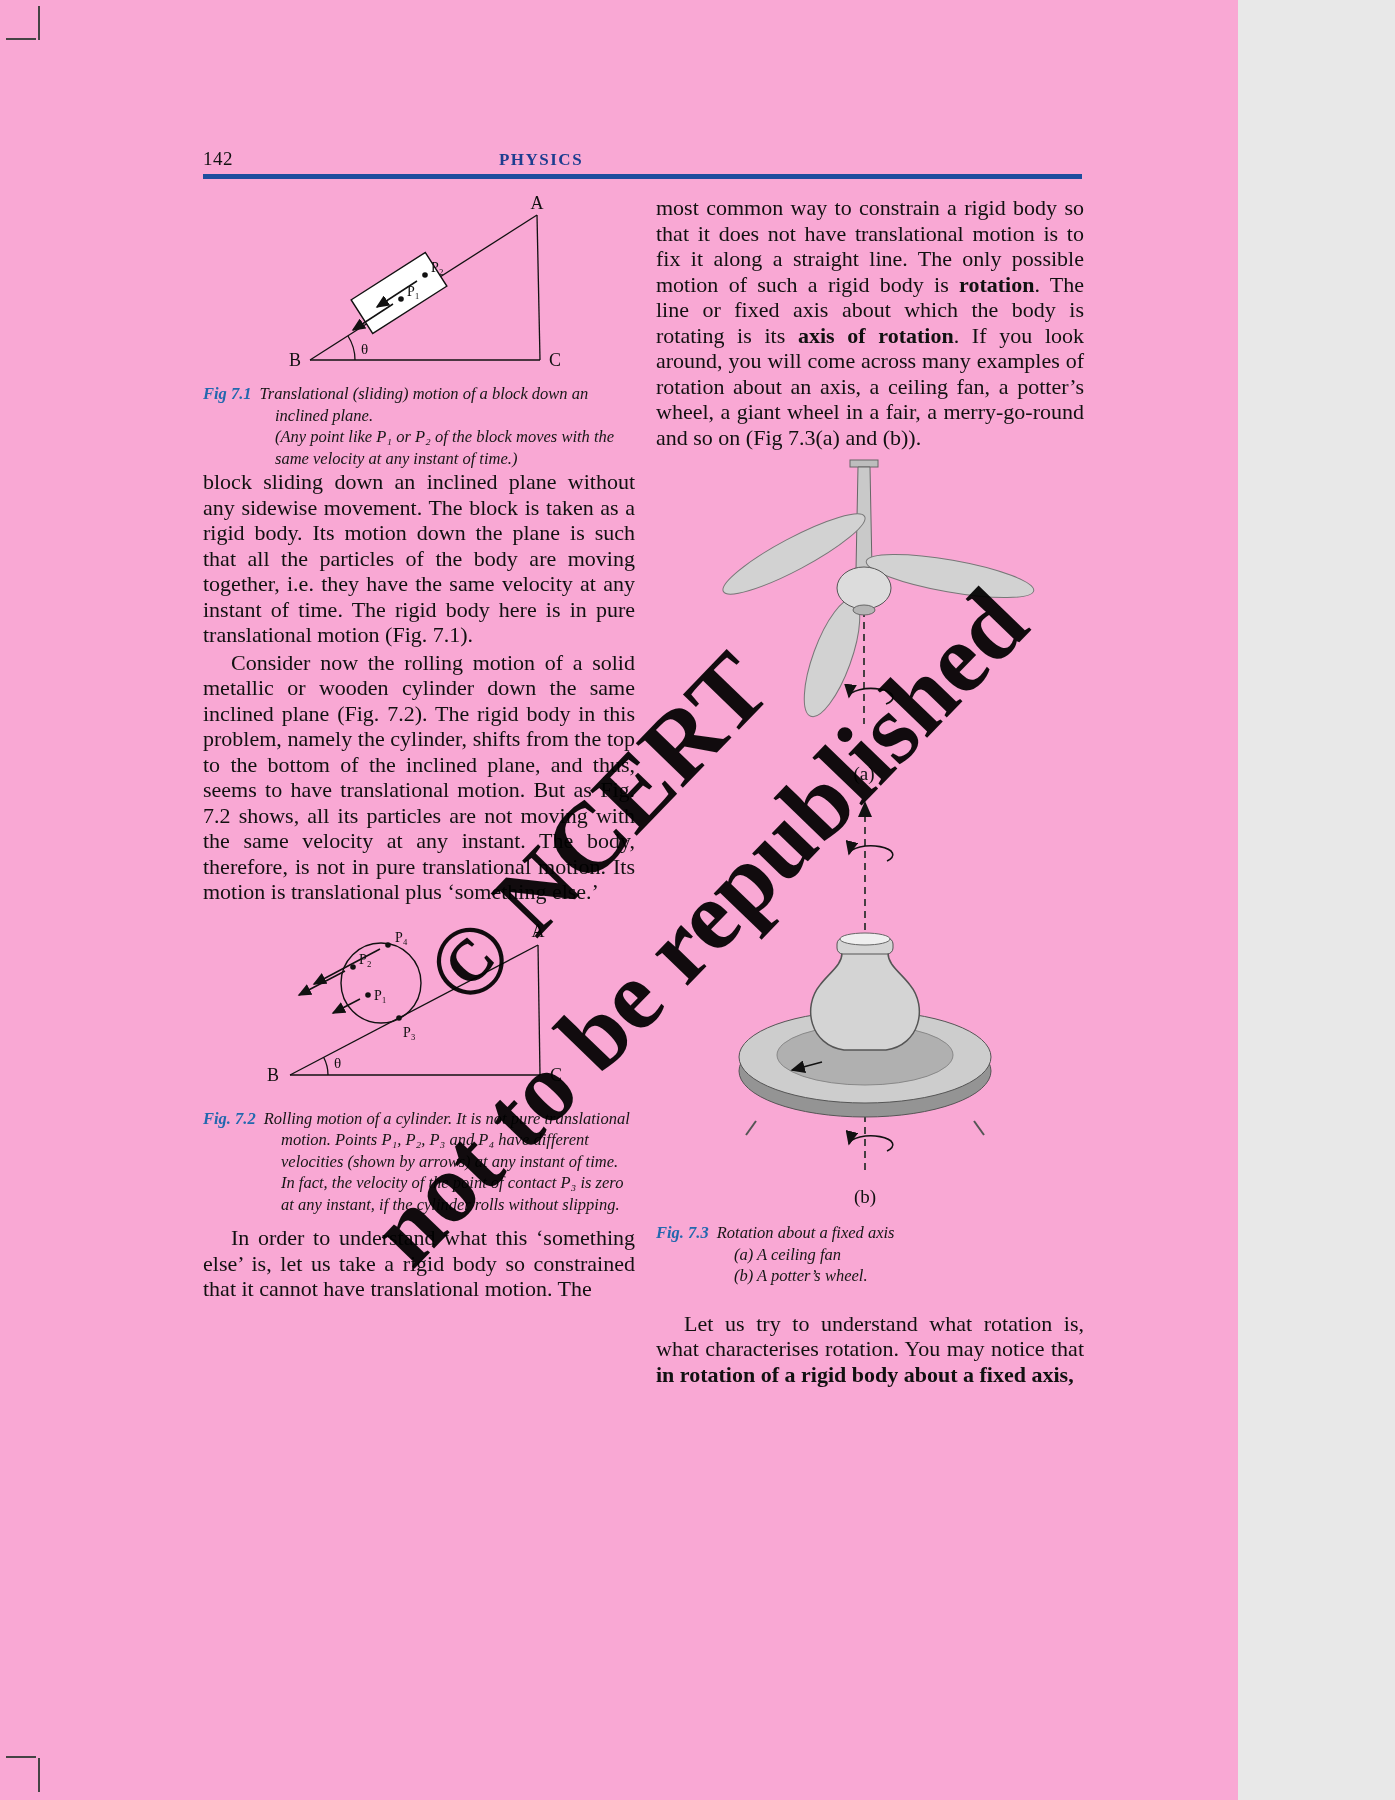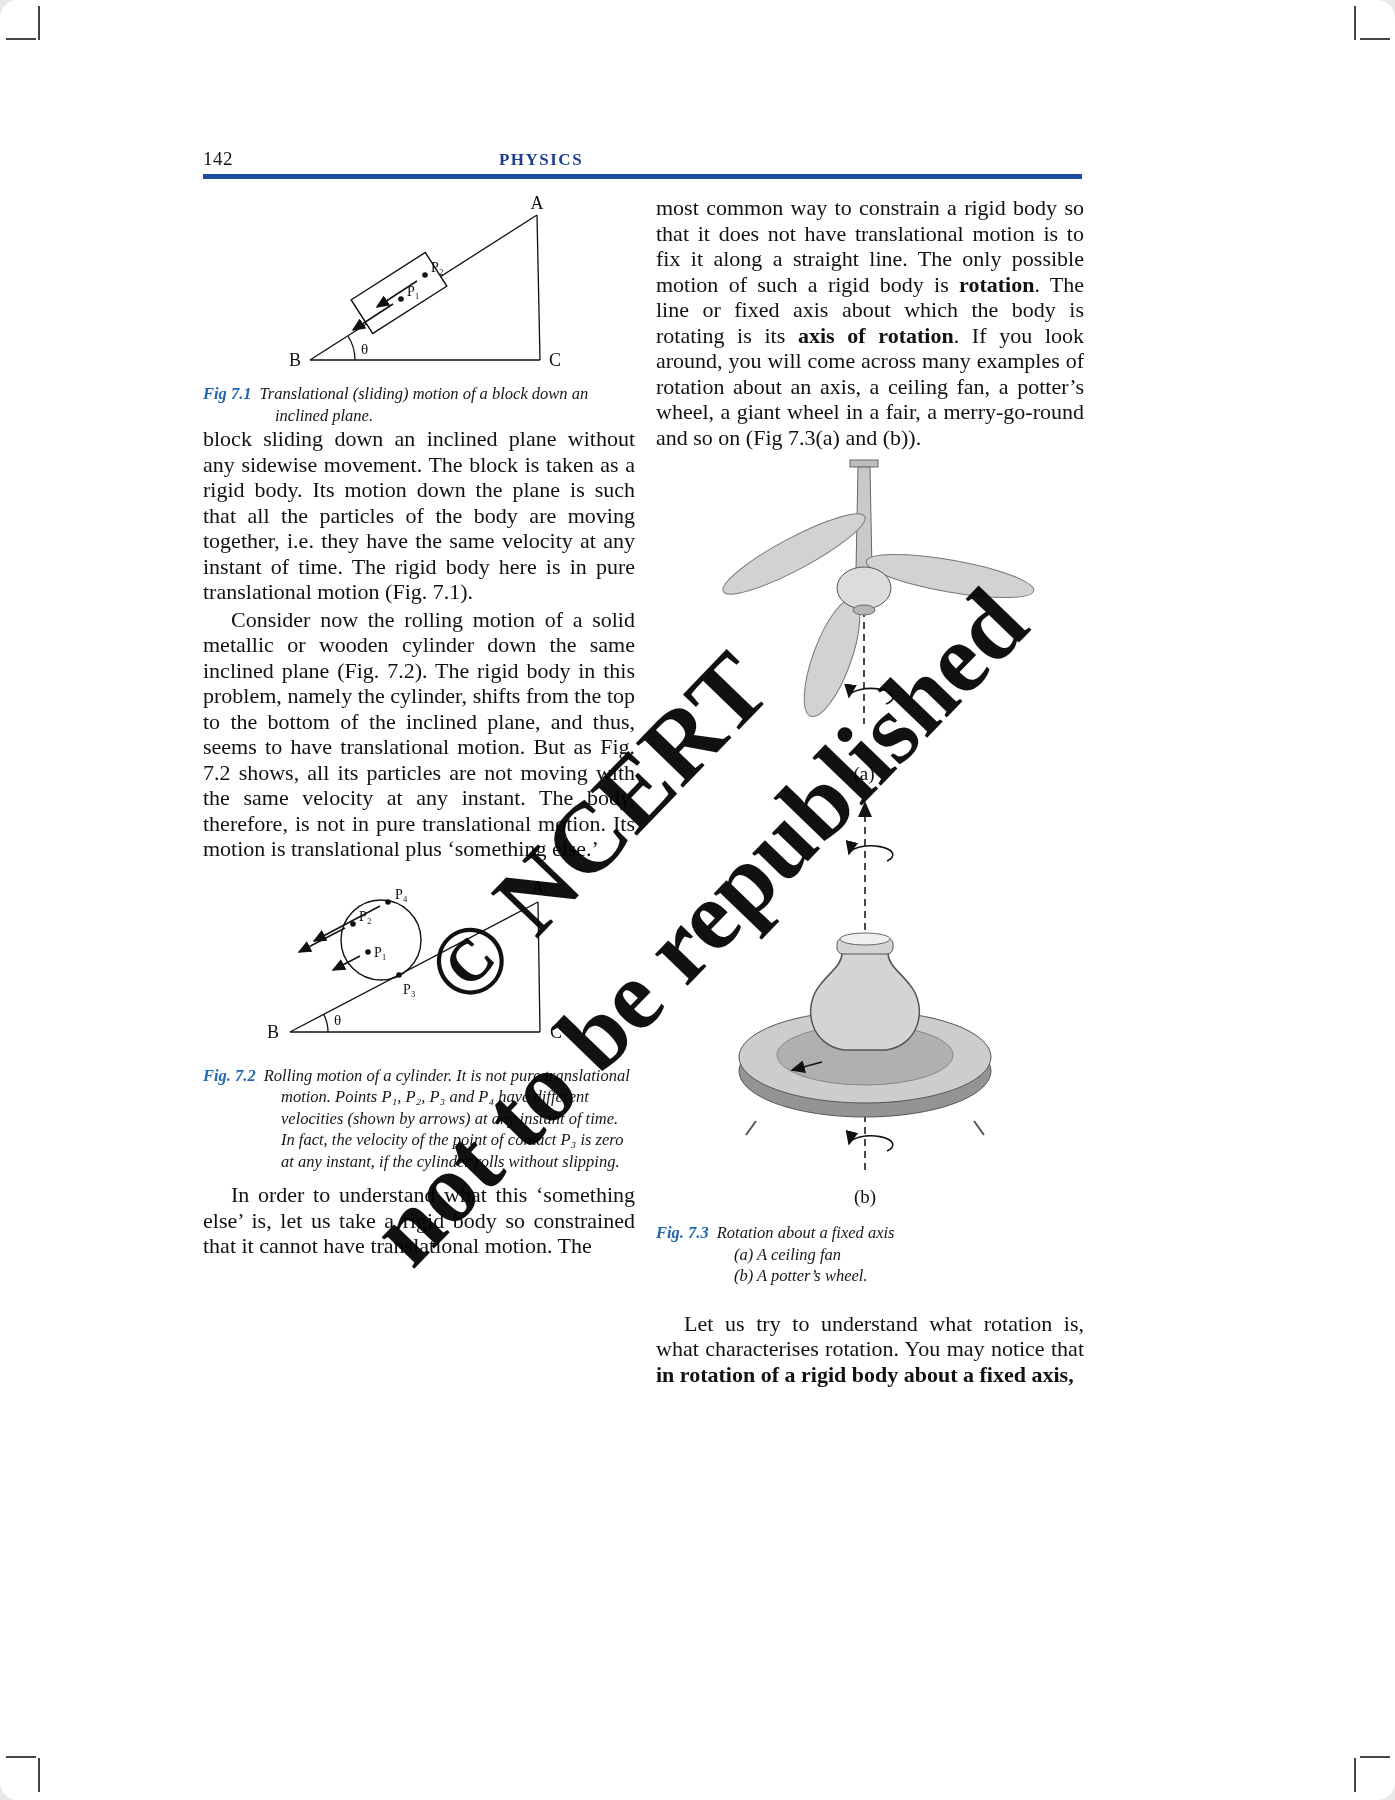--- a/index.html
+++ b/index.html
@@ -2,26 +2,25 @@
 <html style="--accent: #1d4e9e; --figlabel: #2368ae;"><head>
 <meta charset="utf-8">
 <style>
   :root{
     --accent:#1d4e9e;
     --figlabel:#2368ae;
   }
   html,body{margin:0;padding:0;background:#e8e8e8;}
   .page{
     position:relative;
-    width:1395px;height:1800px;
-    background:#ffffff;
+    width:1238px;height:1800px;
+    background:#f9a8d4;
     font-family:"Liberation Serif", serif;
     color:#111;
     overflow:hidden;
-    border-radius:18px;
   }
   .mark{position:absolute;background:#444;}
   .page-num{position:absolute;left:203px;top:148px;font-size:19px;letter-spacing:.5px;}
   .running-head{position:absolute;left:0;top:150px;width:1082px;text-align:center;font-size:17px;letter-spacing:1.5px;color:#1d3d8f;font-weight:bold;}
   .head-rule{position:absolute;left:203px;top:174px;width:879px;height:5px;background:var(--accent);}
   .col{position:absolute;top:195px;}
   .col-left{left:203px;width:432px;}
   .col-right{left:656px;width:428px;}
   p.body{margin:0;font-size:22px;line-height:25.5px;text-align:justify;}
   p.body + p.body{margin-top:2px;}
@@ -89,20 +88,21 @@
       <text x="334" y="14" text-anchor="middle" font-size="18">A</text>
       <text x="98" y="171" text-anchor="end" font-size="18">B</text>
       <text x="346" y="171" text-anchor="start" font-size="18">C</text>
       <text x="158" y="159" font-size="15">θ</text>
       <text x="228" y="77" font-size="14">P₂</text>
       <text x="204" y="101" font-size="14">P₁</text>
     </svg>
 
     <div class="caption">
       <span class="cap-label">Fig 7.1</span><span>Translational (sliding) motion of a block down an inclined plane.</span>
+      <div class="cap-note">(Any point like P₁ or P₂ of the block moves with the same velocity at any instant of time.)</div>
     </div>
 
     <p class="body after-caption">block sliding down an inclined plane without any sidewise movement. The block is taken as a rigid body. Its motion down the plane is such that all the particles of the body are moving together, i.e. they have the same velocity at any instant of time. The rigid body here is in pure translational motion (Fig. 7.1).</p>
     <p class="body indent">Consider now the rolling motion of a solid metallic or wooden cylinder down the same inclined plane (Fig. 7.2). The rigid body in this problem, namely the cylinder, shifts from the top to the bottom of the inclined plane, and thus, seems to have translational motion. But as Fig. 7.2 shows, all its particles are not moving with the same velocity at any instant. The body, therefore, is not in pure translational motion. Its motion is translational plus ‘something else.’</p>
 
     <svg class="fig" width="432" height="185" viewBox="0 0 432 185" style="margin-top:10px">
       <defs>
         <marker id="ah2" markerWidth="10" markerHeight="8" refX="8" refY="4" orient="auto">
           <path d="M0,0 L9,4 L0,8 Z" fill="#111"></path>
         </marker>

